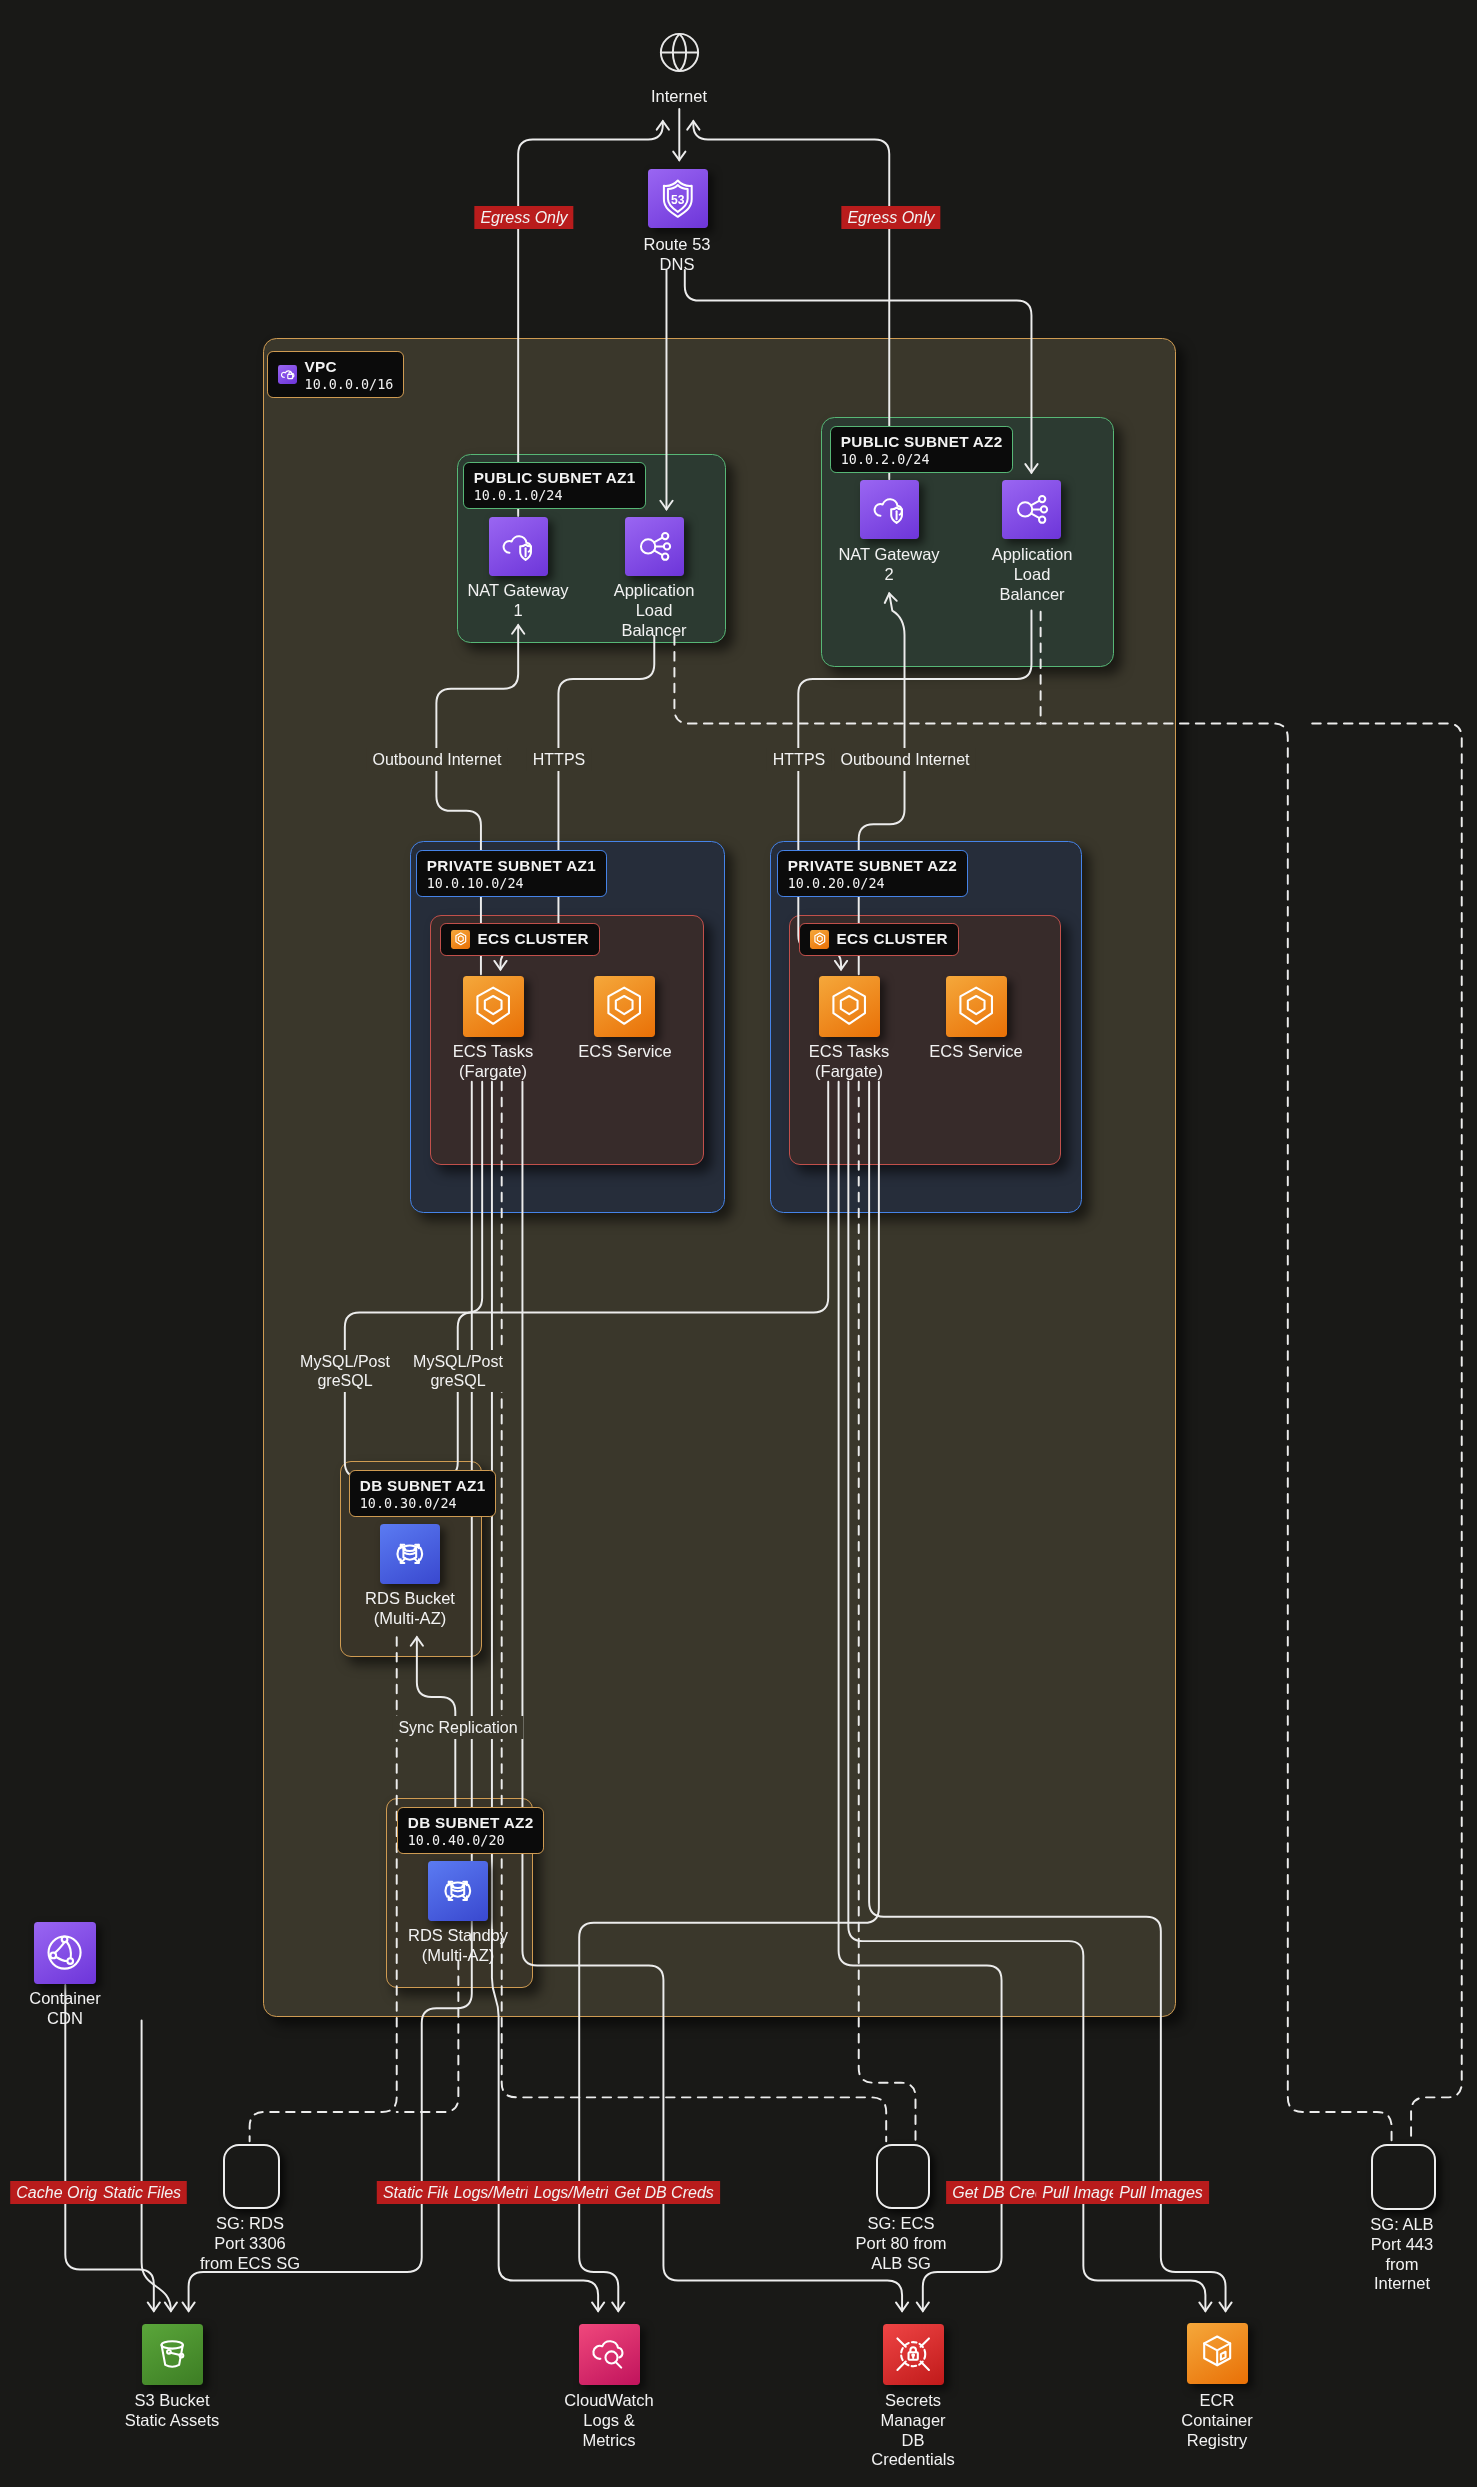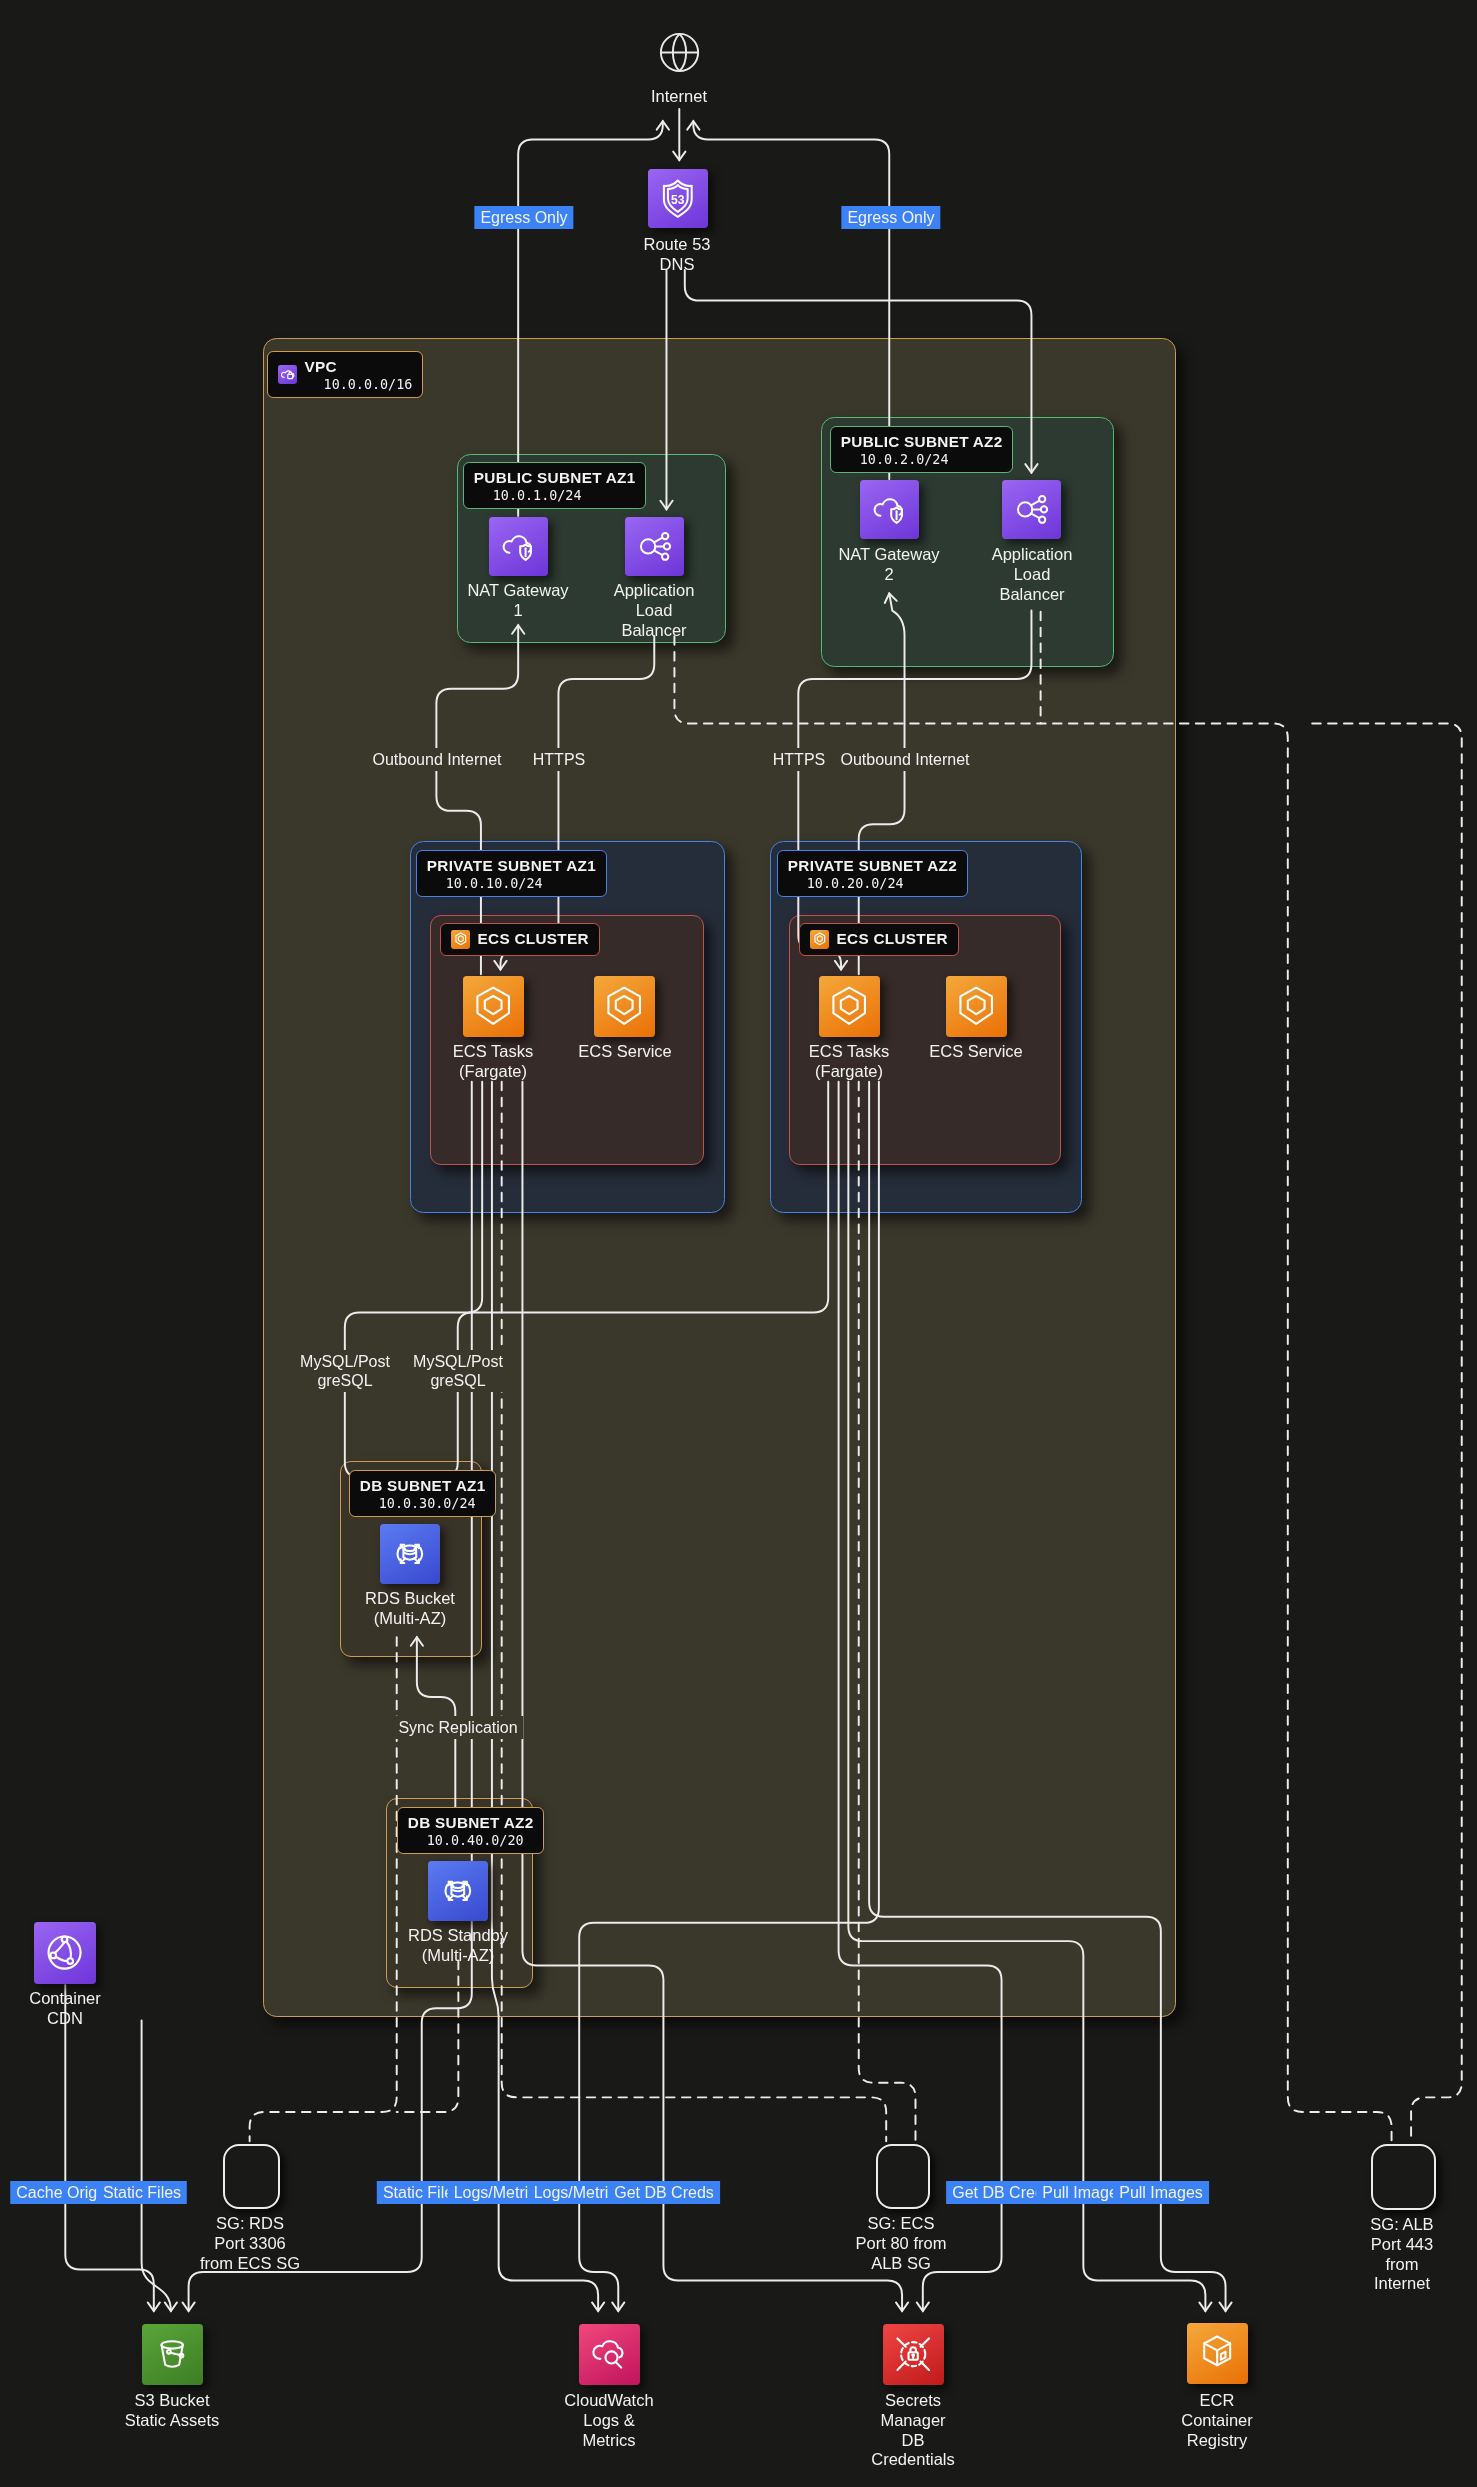--- a/index.html
+++ b/index.html
@@ -7,21 +7,21 @@
        font-family:"Liberation Sans",sans-serif;color:#f2f2f2;}
   .box{position:absolute;border-radius:13.4px;box-shadow:7.3px 7.3px 12.2px rgba(0,0,0,.55);}
   .vpc{border:1.8px solid #cf9b52;background:#3a372b;}
   .pub{border:1.8px solid #57b776;background:#2c3a31;}
   .priv{border:1.8px solid #4583e8;background:#262d3a;}
   .clus{border:1.8px solid #c2504b;background:#372b2a;border-radius:11px;}
   .dbs{border:1.8px solid #cf9b52;background:#393428;border-radius:11px;}
   .hdr{position:absolute;background:#0b0b0b;border:1.2px solid #888;border-radius:6.1px;
        padding:5.5px 9.8px;z-index:4;}
   .hdr .nm{font-size:15.3px;font-weight:600;letter-spacing:0.3px;white-space:nowrap;}
-  .hdr .cidr{font-family:"DejaVu Sans Mono",monospace;font-size:13.4px;margin-top:1.2px;white-space:nowrap;margin-left:19px;}
+  .hdr .cidr{font-family:"DejaVu Sans Mono",monospace;font-size:13.4px;margin-top:1.2px;white-space:nowrap;}
   .hdr.row{display:flex;align-items:center;gap:7.3px;}
   .b-org{border-color:#cf9b52;} .b-grn{border-color:#57b776;} .b-blu{border-color:#4583e8;} .b-red{border-color:#c2504b;}
   svg.wires{position:absolute;left:0;top:0;z-index:2;}
   .icon{position:absolute;border-radius:3.7px;z-index:3;box-shadow:4.9px 4.9px 8.5px rgba(0,0,0,.55);
         display:flex;align-items:center;justify-content:center;}
   .icon svg{width:76%;height:76%;stroke:#fff;fill:none;stroke-width:4.5;
             stroke-linecap:round;stroke-linejoin:round;}
   .icon text{fill:#fff;stroke:none;font:700 27px "Liberation Sans",sans-serif;}
   .purple{background:linear-gradient(150deg,#9a66f2,#6d35d9);}
   .orange{background:linear-gradient(150deg,#f5a83b,#e97006);}
@@ -30,21 +30,21 @@
   .pink{background:linear-gradient(150deg,#f0487c,#c0135c);}
   .red{background:linear-gradient(150deg,#ef4545,#c01a1a);}
   .mini{width:19.5px;height:19.5px;border-radius:2.4px;flex:0 0 auto;display:flex;align-items:center;justify-content:center;box-shadow:none;position:relative;}
   .mini svg{width:80%;height:80%;stroke:#fff;fill:none;stroke-width:2.4;stroke-linecap:round;stroke-linejoin:round;}
   .globe{position:absolute;z-index:3;}
   .globe svg{stroke:#e8e8e8;fill:none;stroke-width:4;width:100%;height:100%;}
   .nlbl{position:absolute;transform:translateX(-50%);text-align:center;white-space:pre-line;
         font-size:16.5px;line-height:1.2;z-index:4;}
   .elbl{position:absolute;transform:translateX(-50%);text-align:center;white-space:pre-line;
         font-size:16px;line-height:1.2;z-index:4;padding:1.8px 6.1px;}
-  .on-page{background:#3b82f6;} .on-vpc{background:#3a372b;}
+  .on-page{background:#b91c1c;font-style:italic;} .on-vpc{background:#3a372b;}
   .sg{position:absolute;border:2.4px solid #ececec;border-radius:16px;z-index:3;
       box-shadow:4.3px 4.3px 7.3px rgba(0,0,0,.65);}
 </style>
 </head>
 <body>
 
 <div class="box vpc" style="left:263px;top:338px;width:911px;height:1677px;"></div>
 <div class="box pub" style="left:457px;top:454px;width:267px;height:187px;"></div>
 <div class="box pub" style="left:821px;top:417px;width:291px;height:248px;"></div>
 <div class="box priv" style="left:410px;top:841px;width:313px;height:370px;"></div>

